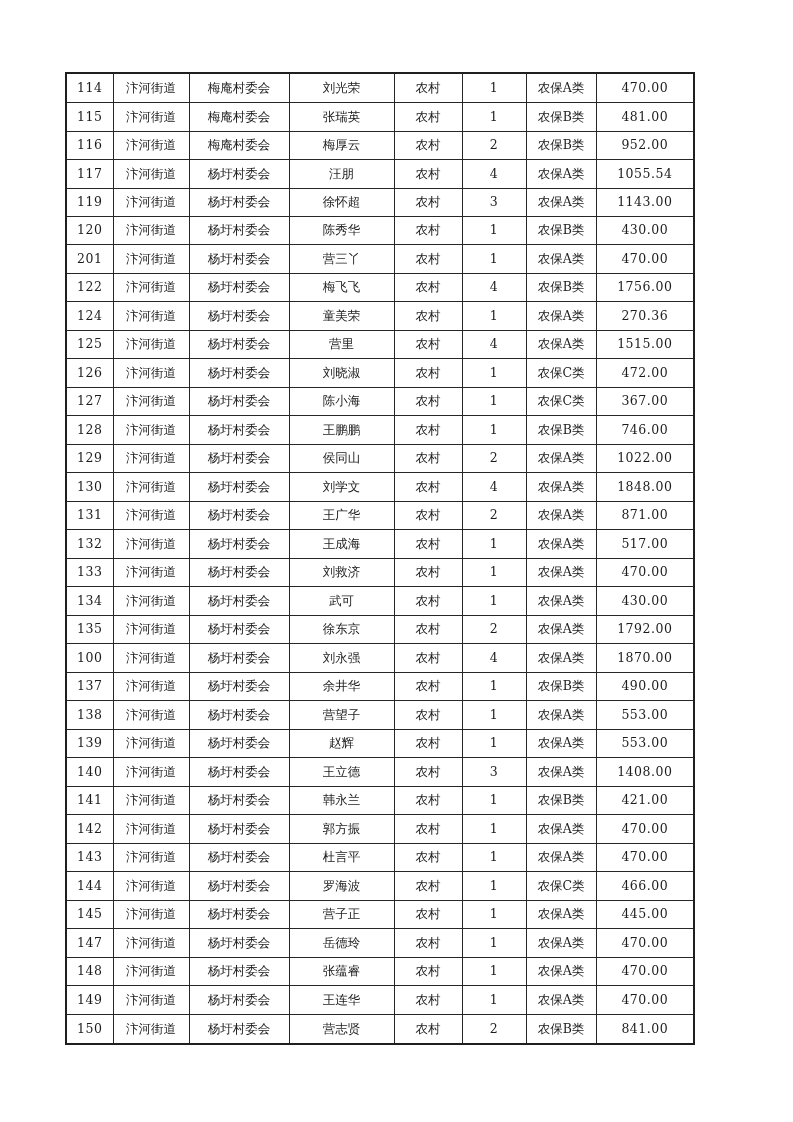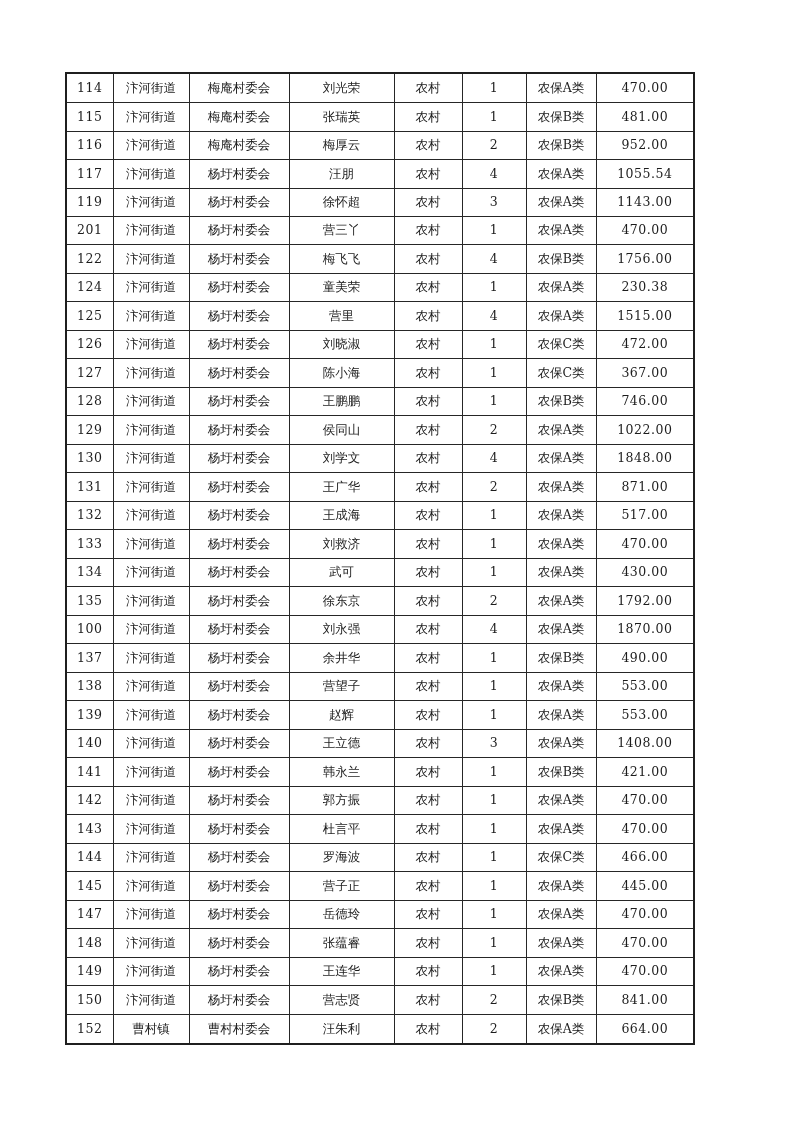--- a/index.html
+++ b/index.html
@@ -113,20 +113,30 @@
     <td class="num">119</td>
     <td>汴河街道</td>
     <td>杨圩村委会</td>
     <td>徐怀超</td>
     <td>农村</td>
     <td class="num">3</td>
     <td>农保A类</td>
     <td class="num">1143.00</td>
   </tr>
 
+  <tr>
+    <td class="num">120</td>
+    <td>汴河街道</td>
+    <td>杨圩村委会</td>
+    <td>陈秀华</td>
+    <td>农村</td>
+    <td class="num">1</td>
+    <td>农保B类</td>
+    <td class="num">430.00</td>
+  </tr>
 
   <tr>
     <td class="num">201</td>
     <td>汴河街道</td>
     <td>杨圩村委会</td>
     <td>营三丫</td>
     <td>农村</td>
     <td class="num">1</td>
     <td>农保A类</td>
     <td class="num">470.00</td>
@@ -145,21 +155,21 @@
 
 
   <tr>
     <td class="num">124</td>
     <td>汴河街道</td>
     <td>杨圩村委会</td>
     <td>童美荣</td>
     <td>农村</td>
     <td class="num">1</td>
     <td>农保A类</td>
-    <td class="num">230.38</td>
+    <td class="num">270.36</td>
   </tr>
 
   <tr>
     <td class="num">125</td>
     <td>汴河街道</td>
     <td>杨圩村委会</td>
     <td>营里</td>
     <td>农村</td>
     <td class="num">4</td>
     <td>农保A类</td>
@@ -425,25 +435,15 @@
     <td>汴河街道</td>
     <td>杨圩村委会</td>
     <td>营志贤</td>
     <td>农村</td>
     <td class="num">2</td>
     <td>农保B类</td>
     <td class="num">841.00</td>
   </tr>
 
 
-  <tr>
-    <td class="num">152</td>
-    <td>曹村镇</td>
-    <td>曹村村委会</td>
-    <td>汪朱利</td>
-    <td>农村</td>
-    <td class="num">2</td>
-    <td>农保A类</td>
-    <td class="num">664.00</td>
-  </tr>
 </tbody>
   </table>
 </div>
 
 </body></html>

